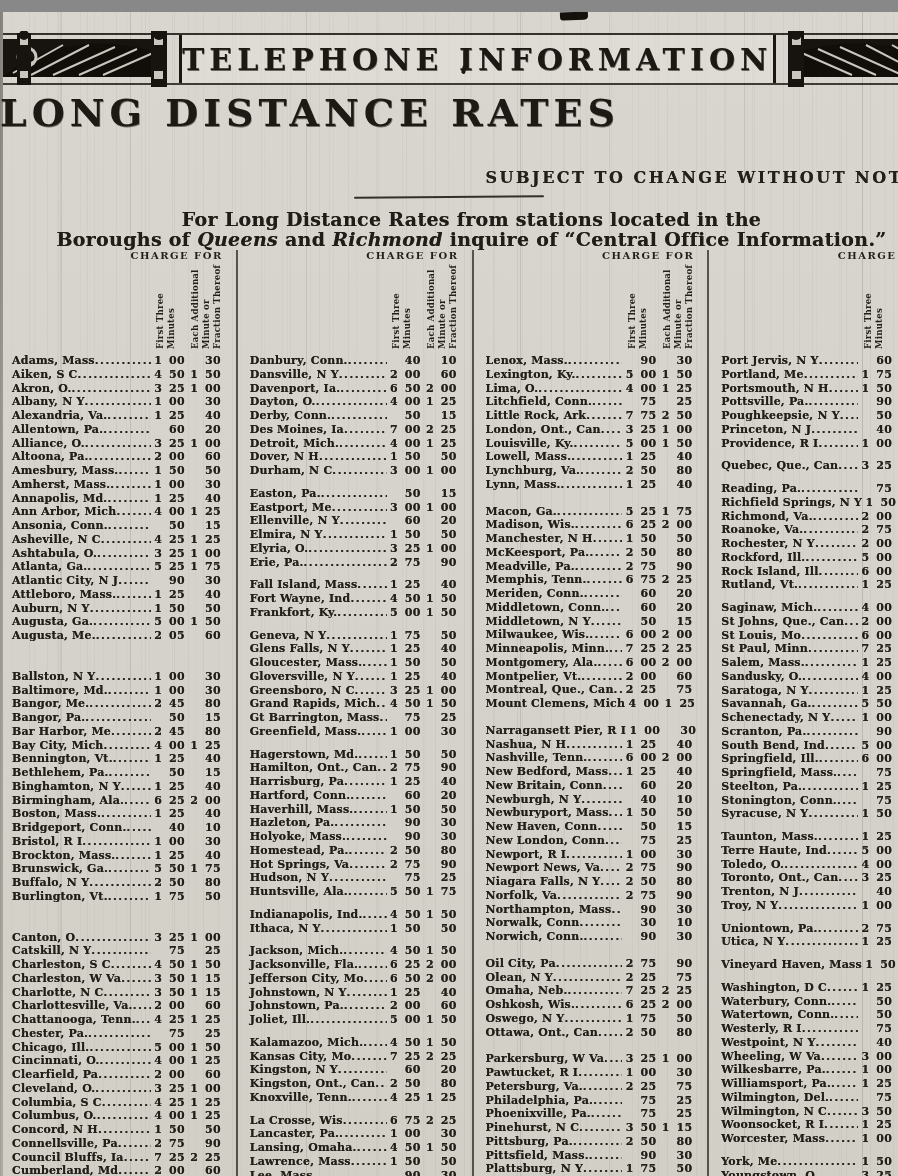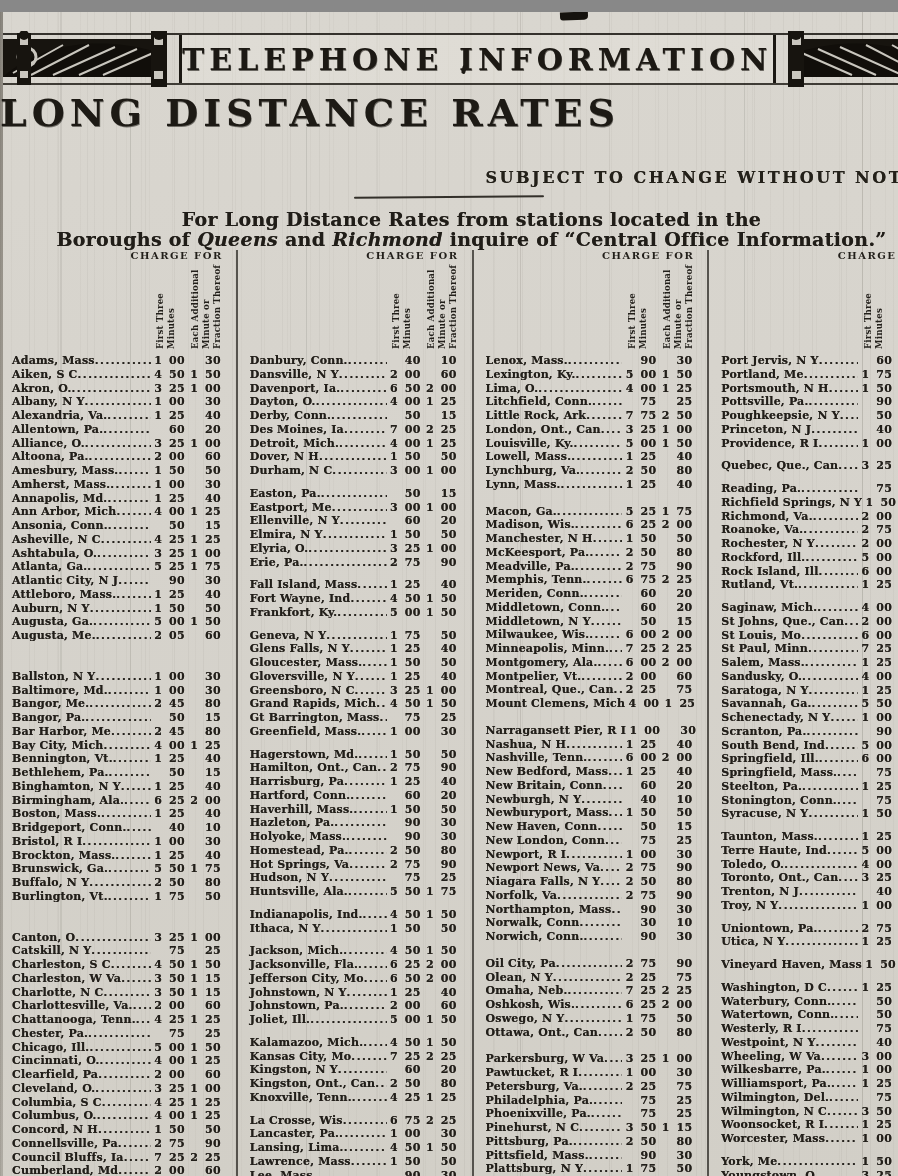--- a/index.html
+++ b/index.html
@@ -827,21 +827,21 @@
               <span class="r1">6 75</span>
               <span class="r2">2 25</span>
             </div>
             <div class="row ink">
               <span class="city">Lancaster, Pa.</span>
               <span class="lead"></span>
               <span class="r1">1 00</span>
               <span class="r2">30</span>
             </div>
             <div class="row ink">
-              <span class="city">Lansing, Lima.</span>
+              <span class="city">Lansing, Omaha.</span>
               <span class="lead"></span>
               <span class="r1">4 50</span>
               <span class="r2">1 50</span>
             </div>
             <div class="row ink">
               <span class="city">Lawrence, Mass</span>
               <span class="lead"></span>
               <span class="r1">1 50</span>
               <span class="r2">50</span>
             </div>

